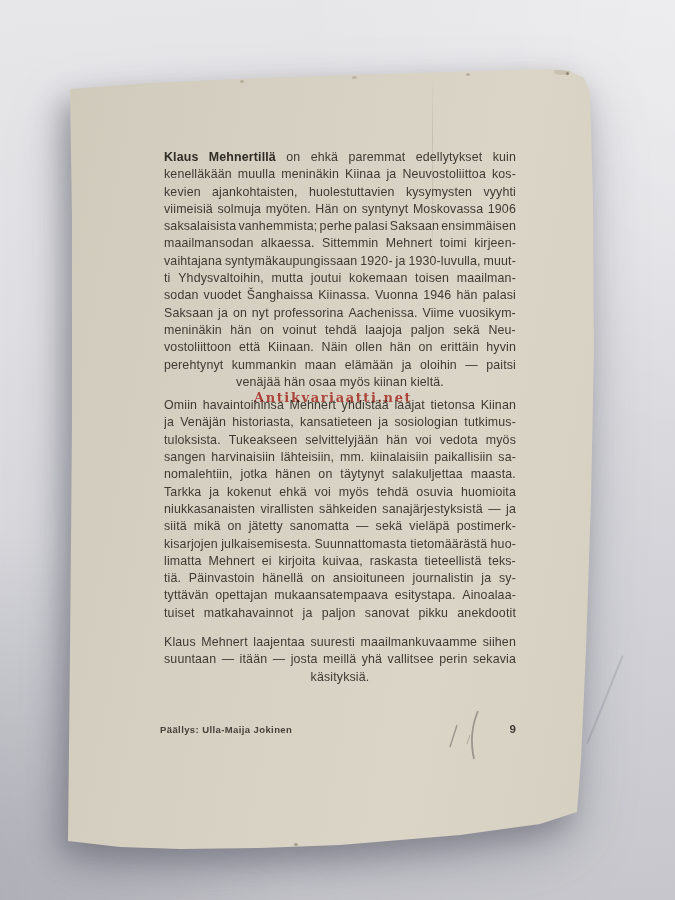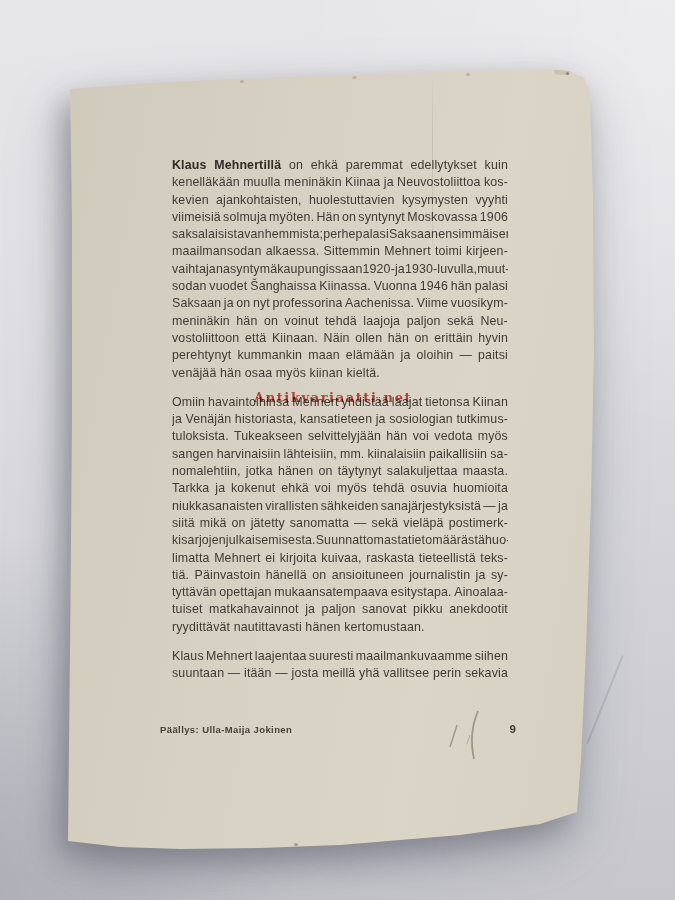--- a/index.html
+++ b/index.html
@@ -18,21 +18,21 @@
       linear-gradient(180deg, rgba(150,138,112,0.28) 0px, rgba(150,138,112,0.10) 6px, rgba(0,0,0,0) 16px),
       linear-gradient(0deg,   rgba(128,118,96,0.20) 0px, rgba(128,118,96,0.06) 8px, rgba(0,0,0,0) 24px),
       linear-gradient(90deg,  rgba(255,255,248,0.55) 0px, rgba(255,255,248,0.55) 3px, rgba(120,110,88,0.12) 9px, rgba(0,0,0,0) 30px),
       linear-gradient(270deg, rgba(255,255,250,0.50) 0px, rgba(255,255,250,0.50) 4px, rgba(0,0,0,0) 24px),
       linear-gradient(100deg, #cec8b9 0%, #d6d0c2 35%, #dbd5c7 65%, #d3cdbe 100%);}
   .book-wrap{position:absolute;inset:0;
     filter:drop-shadow(-9px 13px 14px rgba(88,88,102,0.45)) drop-shadow(0 22px 26px rgba(88,88,102,0.30));}
   
   .blurb{position:absolute;left:160px;top:145px;width:360px;
     font-size:12.4px;line-height:17.3px;letter-spacing:0.15px;color:#3e3a33;}
-  .para{margin:12px;}
+  .para{margin:4px;text-align:center;}
   .para + .para{margin-top:6px;}
   .para.last-para{margin-top:12px;}
   .line{display:flex;justify-content:space-between;height:17.3px;overflow:hidden;white-space:pre;}
   .line.last{display:block;}
   .line span{white-space:pre;}
   .lead-bold{font-weight:700;color:#2f2b25;}
   
   .watermark{position:absolute;left:254px;top:390px;z-index:5;
     font-family:"DejaVu Serif",serif;font-weight:700;font-size:13px;letter-spacing:1.6px;
     color:rgba(193,44,34,0.82);mix-blend-mode:multiply;white-space:nowrap;}
@@ -75,20 +75,21 @@
 
       <div class="blurb">
         <div class="para">
             <div class="line"><span class="lead-bold">Klaus</span><span class="lead-bold">Mehnertillä</span><span>on</span><span>ehkä</span><span>paremmat</span><span>edellytykset</span><span>kuin</span></div>
             <div class="line"><span>kenelläkään</span><span>muulla</span><span>meninäkin</span><span>Kiinaa</span><span>ja</span><span>Neuvostoliittoa</span><span>kos-</span></div>
             <div class="line"><span>kevien</span><span>ajankohtaisten,</span><span>huolestuttavien</span><span>kysymysten</span><span>vyyhti</span></div>
             <div class="line"><span>viimeisiä</span><span>solmuja</span><span>myöten.</span><span>Hän</span><span>on</span><span>syntynyt</span><span>Moskovassa</span><span>1906</span></div>
             <div class="line"><span>saksalaisista</span><span>vanhemmista;</span><span>perhe</span><span>palasi</span><span>Saksaan</span><span>ensimmäisen</span></div>
             <div class="line"><span>maailmansodan</span><span>alkaessa.</span><span>Sittemmin</span><span>Mehnert</span><span>toimi</span><span>kirjeen-</span></div>
             <div class="line"><span>vaihtajana</span><span>syntymäkaupungissaan</span><span>1920-</span><span>ja</span><span>1930-luvulla,</span><span>muut-</span></div>
+            <div class="line"><span>ti</span><span>Yhdysvaltoihin,</span><span>mutta</span><span>joutui</span><span>kokemaan</span><span>toisen</span><span>maailman-</span></div>
             <div class="line"><span>sodan</span><span>vuodet</span><span>Šanghaissa</span><span>Kiinassa.</span><span>Vuonna</span><span>1946</span><span>hän</span><span>palasi</span></div>
             <div class="line"><span>Saksaan</span><span>ja</span><span>on</span><span>nyt</span><span>professorina</span><span>Aachenissa.</span><span>Viime</span><span>vuosikym-</span></div>
             <div class="line"><span>meninäkin</span><span>hän</span><span>on</span><span>voinut</span><span>tehdä</span><span>laajoja</span><span>paljon</span><span>sekä</span><span>Neu-</span></div>
             <div class="line"><span>vostoliittoon</span><span>että</span><span>Kiinaan.</span><span>Näin</span><span>ollen</span><span>hän</span><span>on</span><span>erittäin</span><span>hyvin</span></div>
             <div class="line"><span>perehtynyt</span><span>kummankin</span><span>maan</span><span>elämään</span><span>ja</span><span>oloihin</span><span>—</span><span>paitsi</span></div>
             <div class="line last">venäjää hän osaa myös kiinan kieltä.</div>
           </div>
         <div class="para">
             <div class="line"><span>Omiin</span><span>havaintoihinsa</span><span>Mehnert</span><span>yhdistää</span><span>laajat</span><span>tietonsa</span><span>Kiinan</span></div>
             <div class="line"><span>ja</span><span>Venäjän</span><span>historiasta,</span><span>kansatieteen</span><span>ja</span><span>sosiologian</span><span>tutkimus-</span></div>
@@ -96,25 +97,25 @@
             <div class="line"><span>sangen</span><span>harvinaisiin</span><span>lähteisiin,</span><span>mm.</span><span>kiinalaisiin</span><span>paikallisiin</span><span>sa-</span></div>
             <div class="line"><span>nomalehtiin,</span><span>jotka</span><span>hänen</span><span>on</span><span>täytynyt</span><span>salakuljettaa</span><span>maasta.</span></div>
             <div class="line"><span>Tarkka</span><span>ja</span><span>kokenut</span><span>ehkä</span><span>voi</span><span>myös</span><span>tehdä</span><span>osuvia</span><span>huomioita</span></div>
             <div class="line"><span>niukkasanaisten</span><span>virallisten</span><span>sähkeiden</span><span>sanajärjestyksistä</span><span>—</span><span>ja</span></div>
             <div class="line"><span>siitä</span><span>mikä</span><span>on</span><span>jätetty</span><span>sanomatta</span><span>—</span><span>sekä</span><span>vieläpä</span><span>postimerk-</span></div>
             <div class="line"><span>kisarjojen</span><span>julkaisemisesta.</span><span>Suunnattomasta</span><span>tietomäärästä</span><span>huo-</span></div>
             <div class="line"><span>limatta</span><span>Mehnert</span><span>ei</span><span>kirjoita</span><span>kuivaa,</span><span>raskasta</span><span>tieteellistä</span><span>teks-</span></div>
             <div class="line"><span>tiä.</span><span>Päinvastoin</span><span>hänellä</span><span>on</span><span>ansioituneen</span><span>journalistin</span><span>ja</span><span>sy-</span></div>
             <div class="line"><span>tyttävän</span><span>opettajan</span><span>mukaansatempaava</span><span>esitystapa.</span><span>Ainoalaa-</span></div>
             <div class="line"><span>tuiset</span><span>matkahavainnot</span><span>ja</span><span>paljon</span><span>sanovat</span><span>pikku</span><span>anekdootit</span></div>
-            <div class="line last">ryydittävät nautittavasti hänen kertomustaan.</div>
           </div>
         <div class="para last-para">
             <div class="line"><span>Klaus</span><span>Mehnert</span><span>laajentaa</span><span>suuresti</span><span>maailmankuvaamme</span><span>siihen</span></div>
             <div class="line"><span>suuntaan</span><span>—</span><span>itään</span><span>—</span><span>josta</span><span>meillä</span><span>yhä</span><span>vallitsee</span><span>perin</span><span>sekavia</span></div>
+            <div class="line last">käsityksiä.</div>
           </div>
       </div>
 
       <div class="footer">
         <span class="credit">Päällys: Ulla-Maija Jokinen</span>
         <span class="pageno">9</span>
       </div>
 
       <svg class="pencil" viewBox="0 0 60 62" xmlns="http://www.w3.org/2000/svg">
         <path d="M17 22 L10 44" stroke="#6f6e6a" stroke-width="1.4" fill="none" opacity="0.6"></path>

